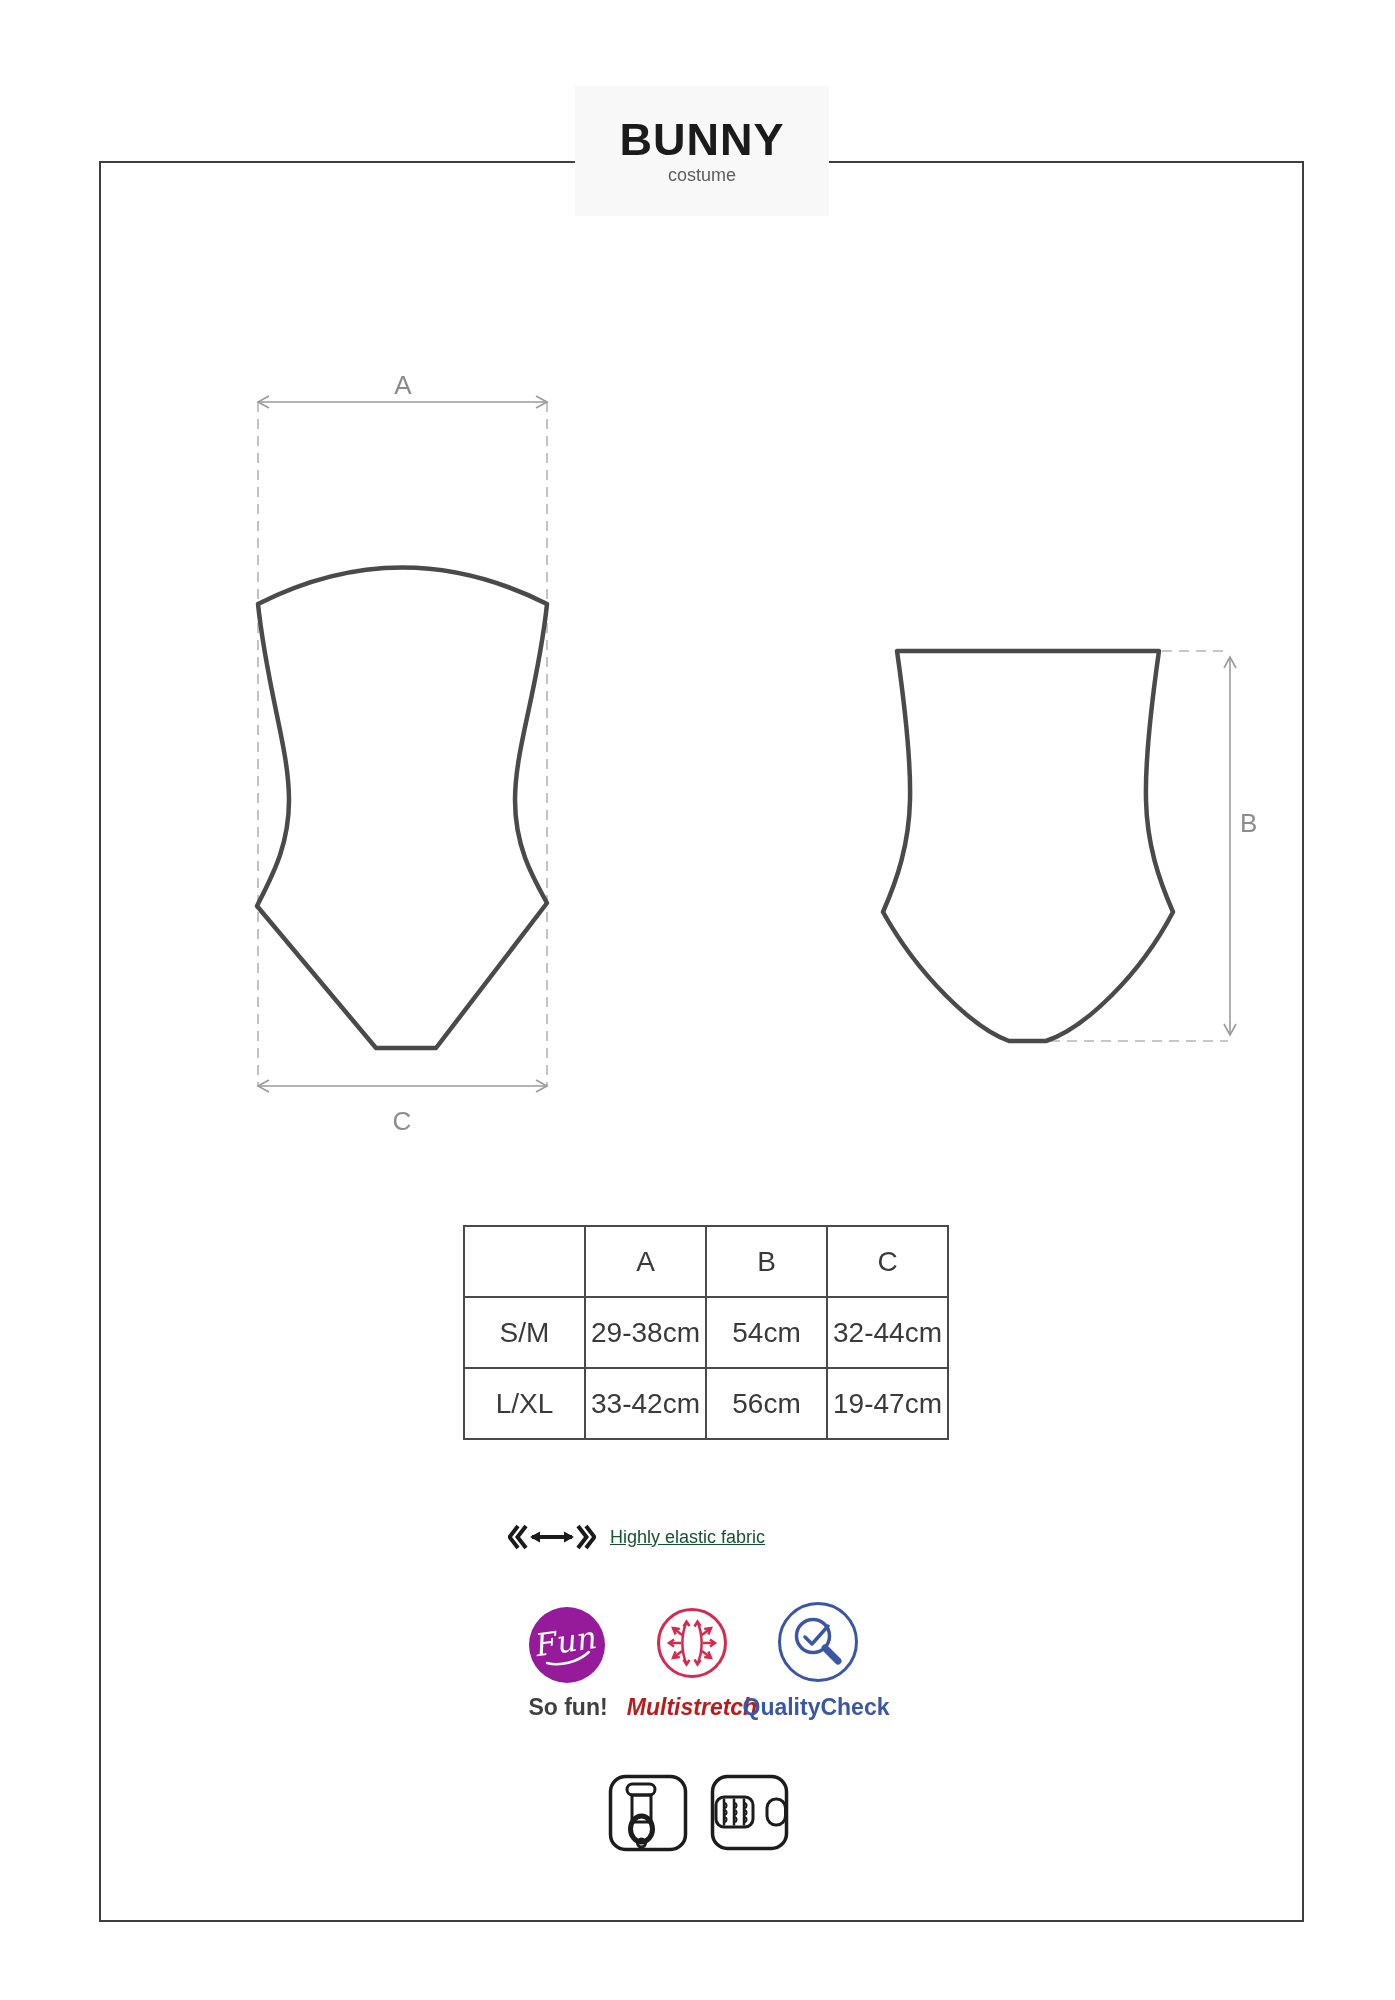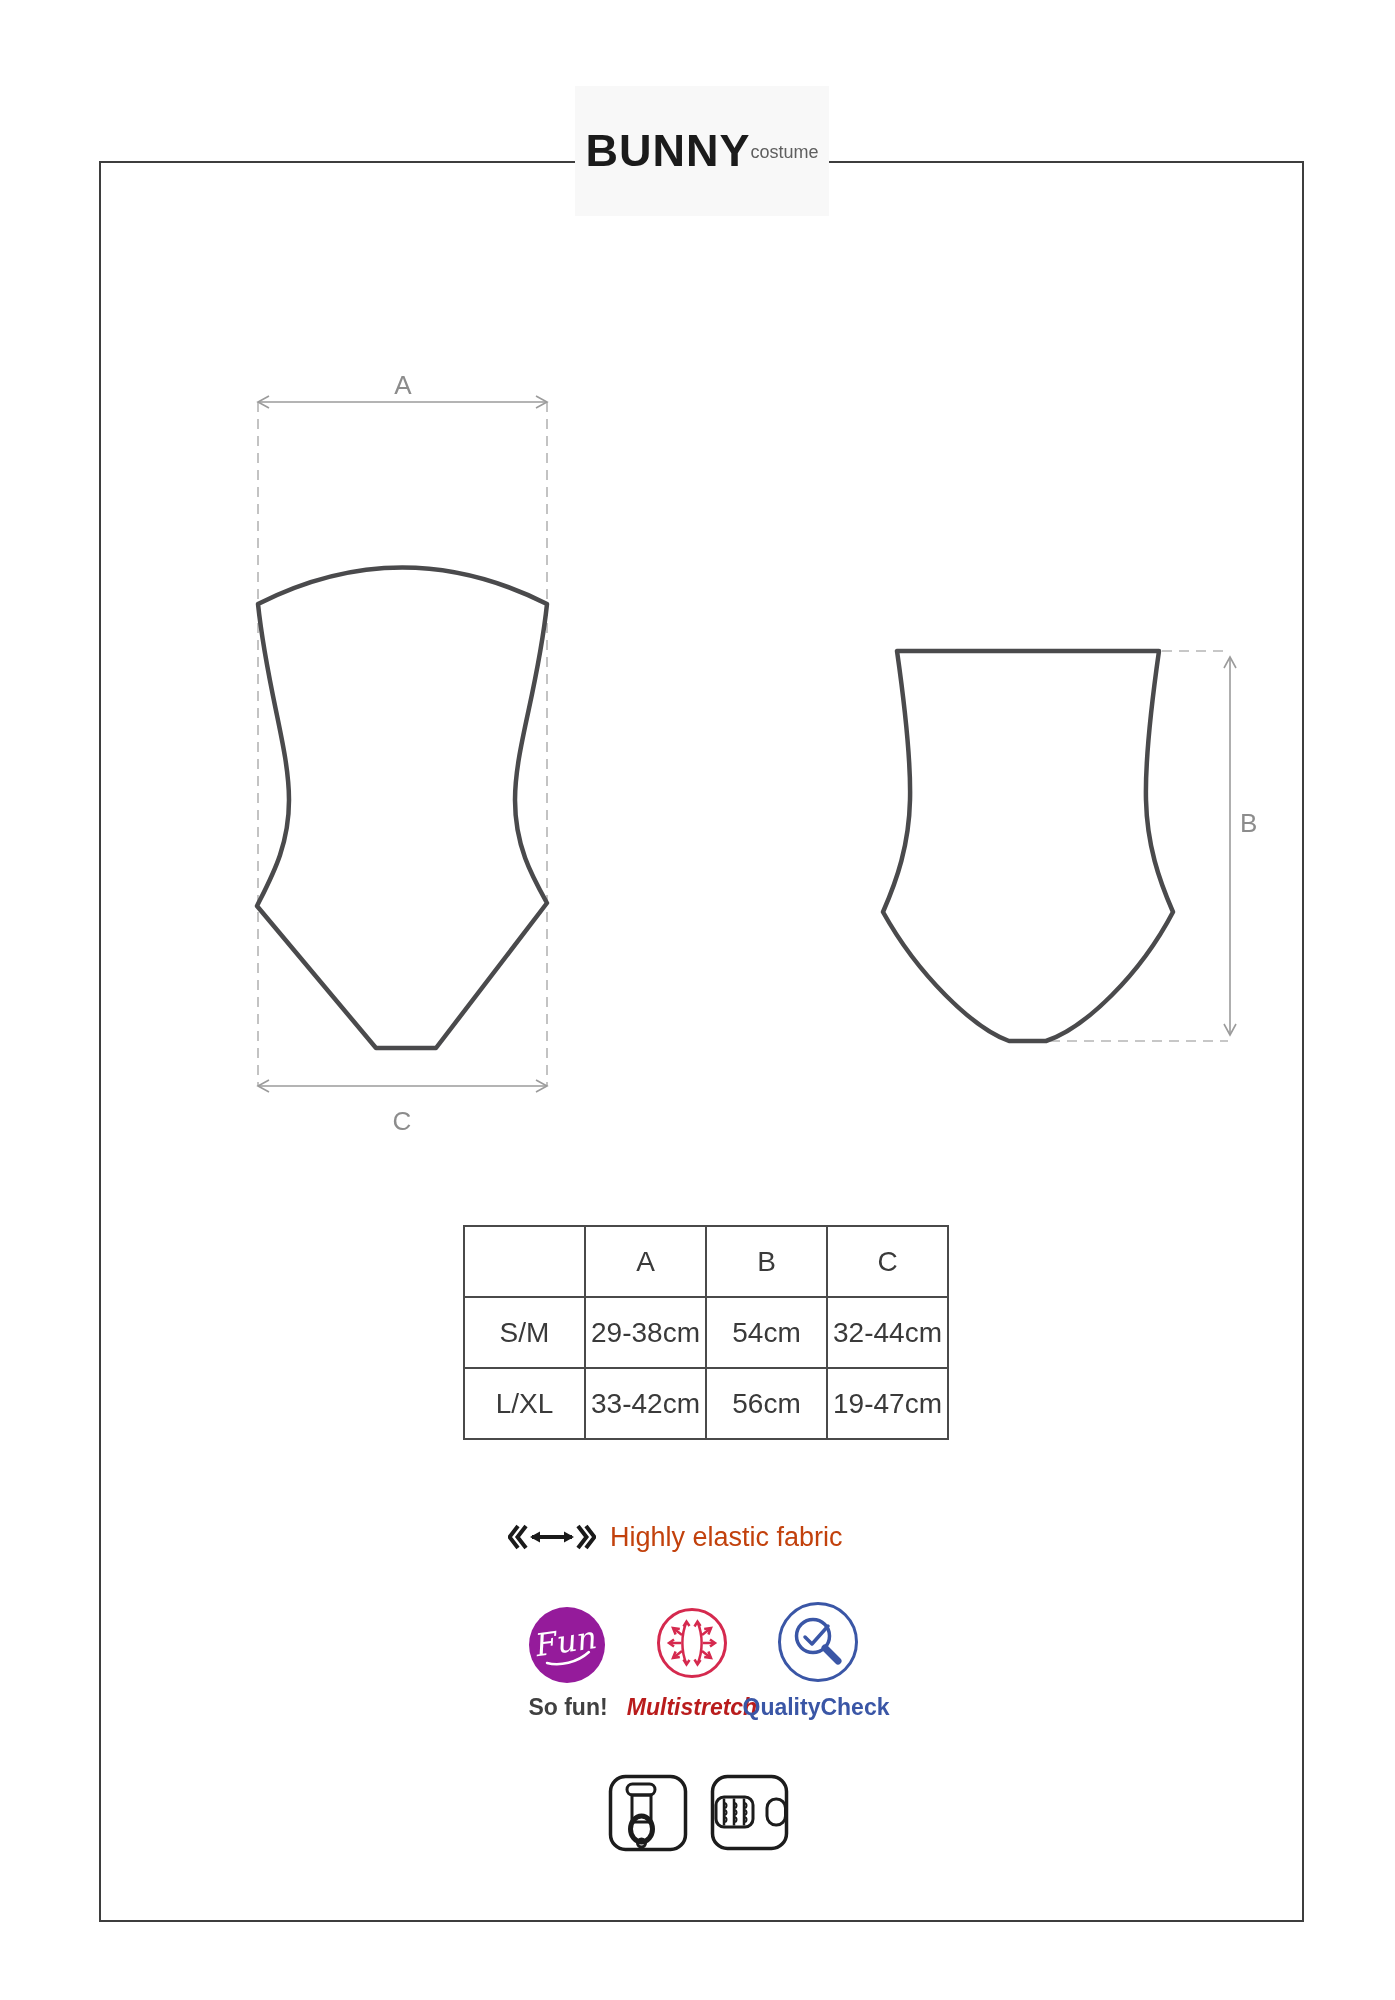--- a/index.html
+++ b/index.html
@@ -1,32 +1,32 @@
 <!DOCTYPE html>
 <html><head>
 <meta charset="utf-8">
 <style>
   html,body{margin:0;padding:0;background:#fff;}
   .page{position:relative;width:1395px;height:2000px;background:#ffffff;
         font-family:"Liberation Sans",sans-serif;overflow:hidden;}
   .frame{position:absolute;left:99px;top:161px;width:1201px;height:1757px;
          border:2px solid #3e3e3e;}
   .title-box{position:absolute;left:575px;top:86px;width:254px;height:130px;
-             background:#f8f8f8;display:flex;flex-direction:row;align-items:center;
+             background:#f8f8f8;display:flex;flex-direction:column;align-items:center;
              justify-content:center;z-index:2;}
   .brand-title{font-size:45px;font-weight:700;letter-spacing:1px;color:#1b1b1b;line-height:1.05;}
   .brand-subtitle{font-size:18px;color:#5f5f5f;margin-top:2px;}
   .abs{position:absolute;}
   .dim-label{font-size:26px;fill:#8c8c8c;}
   .size-table{position:absolute;left:463px;top:1225px;border-collapse:collapse;}
   .size-table td{border:2px solid #4a4a4a;width:119px;height:69px;text-align:center;
                  vertical-align:middle;font-size:28px;color:#3a3a3a;padding:0;}
   .fabric-note{position:absolute;left:508px;top:1518px;height:38px;
                display:flex;align-items:center;gap:14px;}
-  .fabric-note-label{font-size:27px;color:#c2410c;}
+  .fabric-note-label{font-size:18px;color:#14532d;text-decoration:underline;}
   .fun-circle{position:absolute;left:529px;top:1607px;width:76px;height:76px;
               border-radius:50%;background:#951B9B;}
   .badge-label{position:absolute;width:150px;text-align:center;font-size:23px;
                font-weight:700;top:1694px;}
   .lbl-fun{left:493px;color:#404040;}
   .lbl-multi{left:617px;color:#b91c1c;font-style:italic;}
   .lbl-quality{left:741px;color:#3A56A6;}
 </style>
 </head>
 <body>

